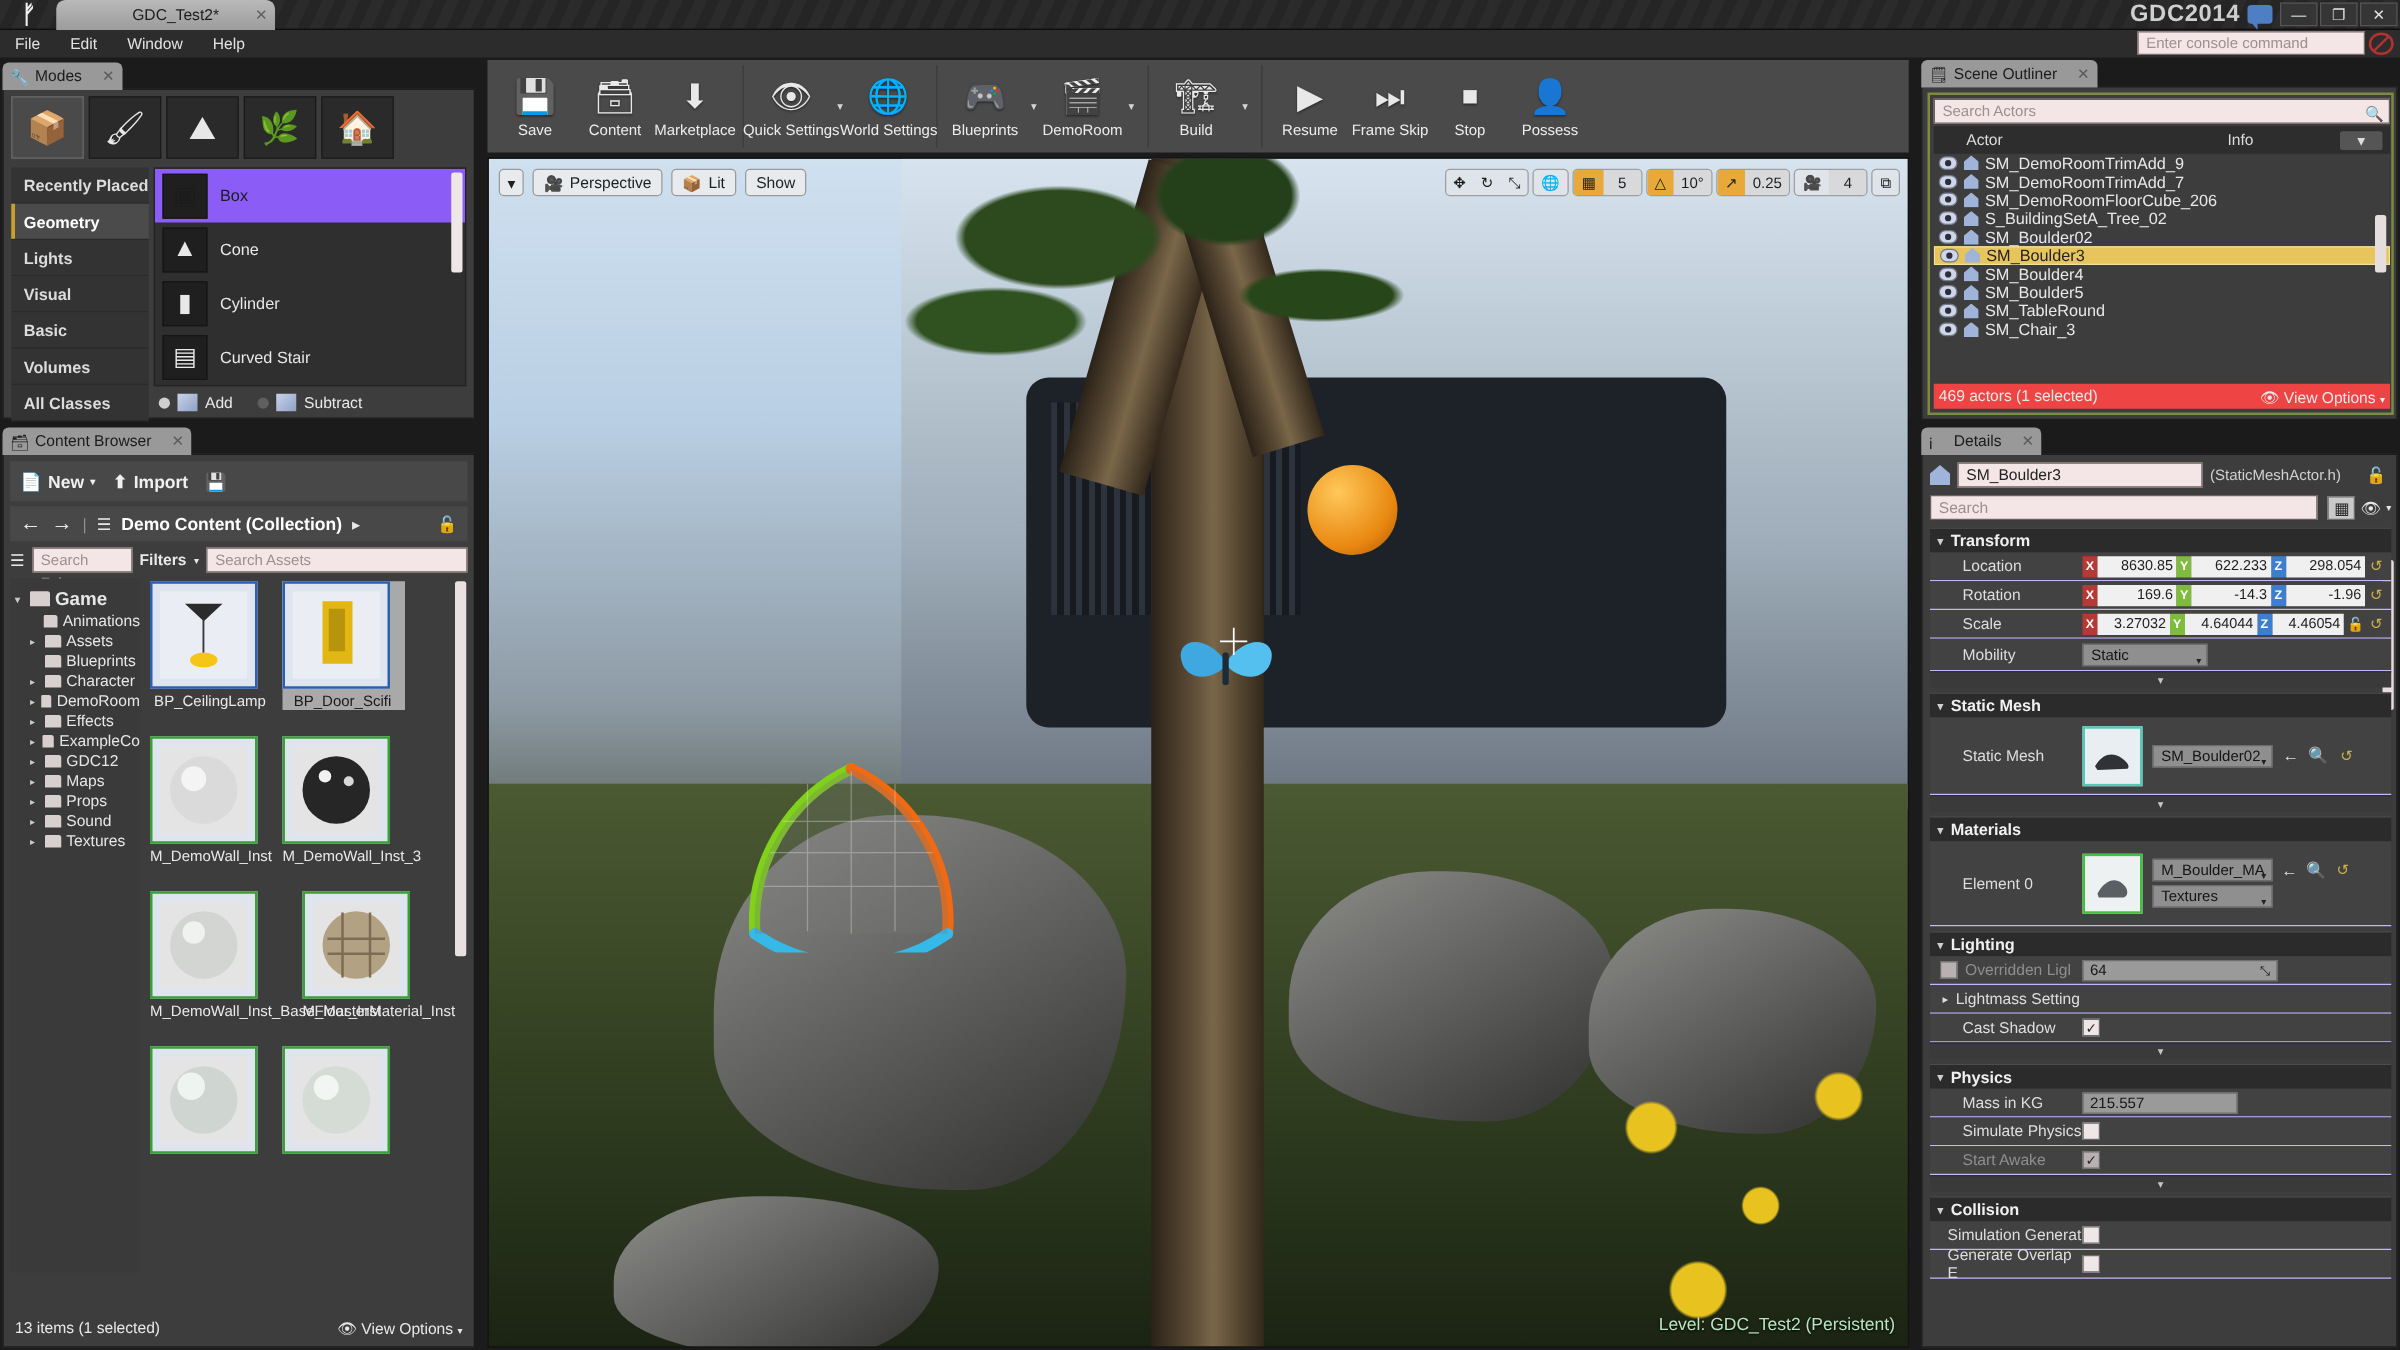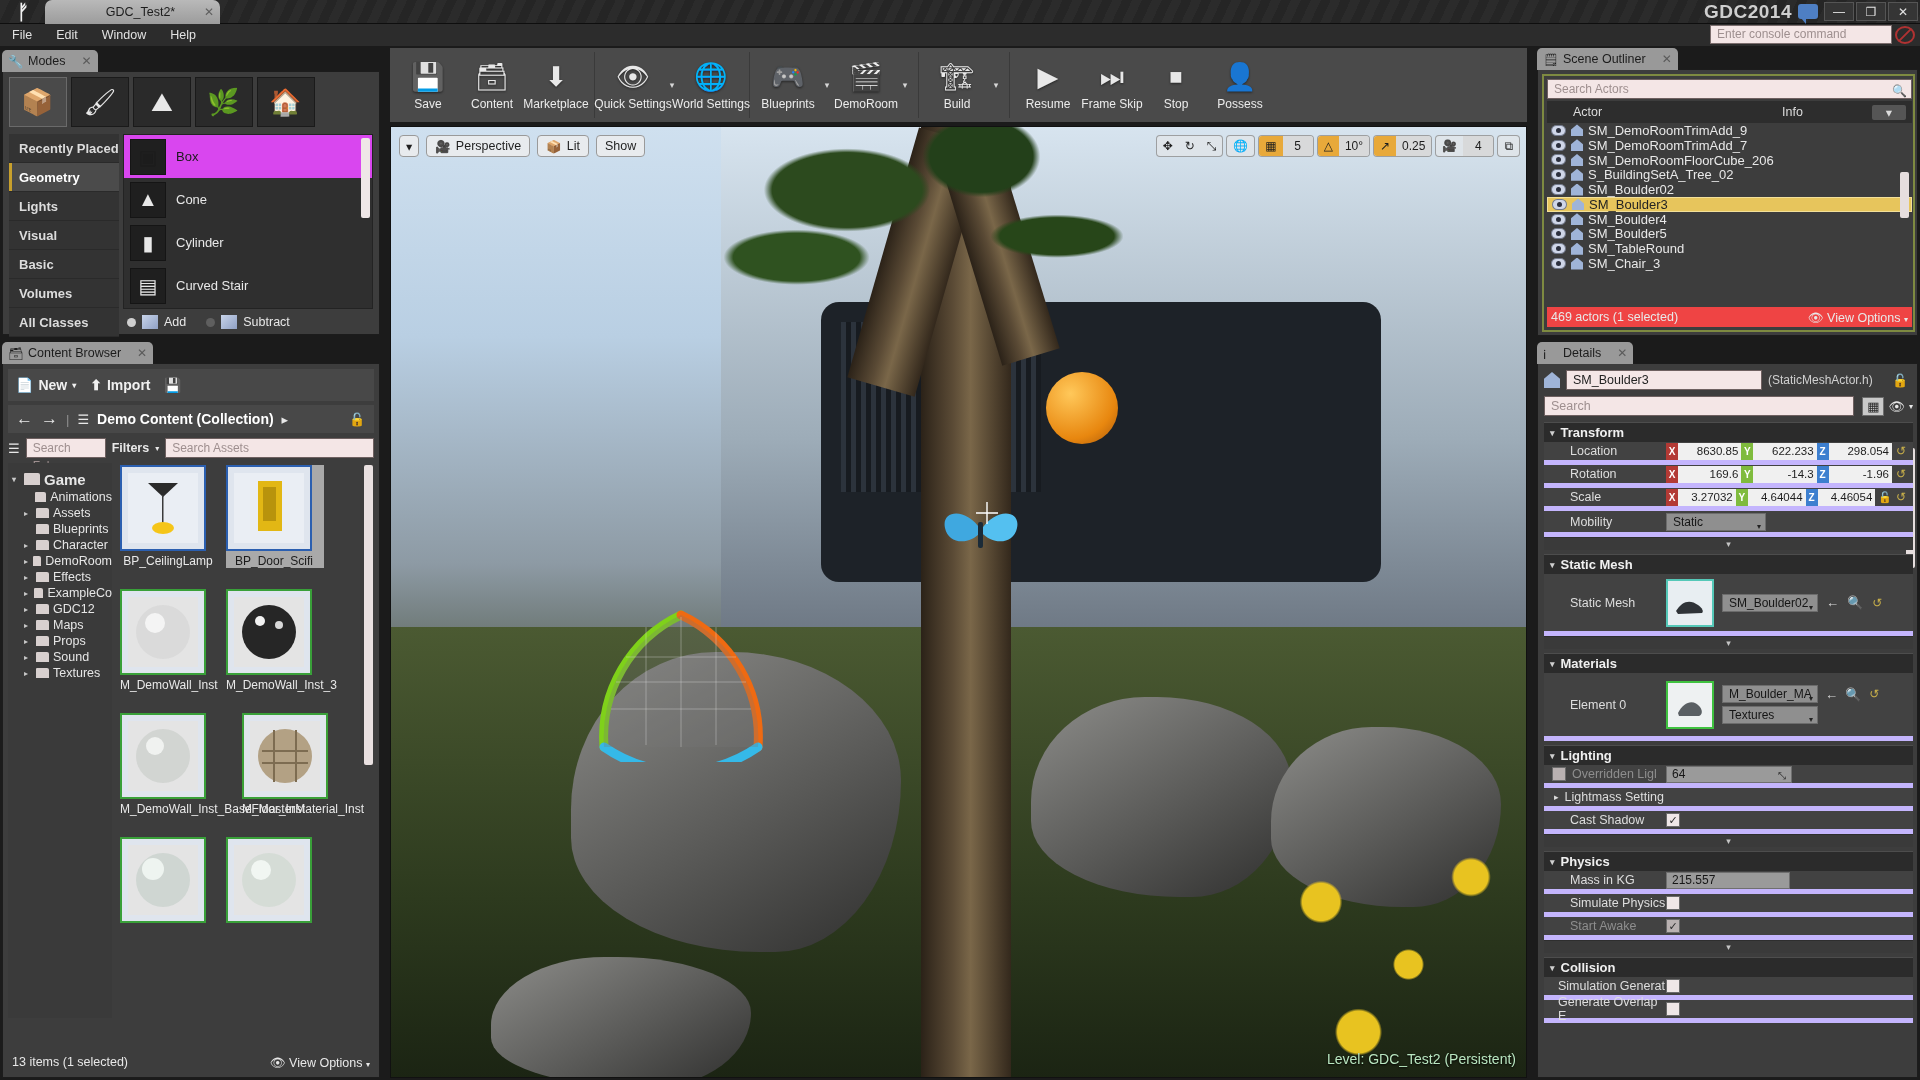--- a/index.html
+++ b/index.html
@@ -80,21 +80,21 @@
     display:flex; align-items:center; justify-content:center; font-size:26px; }
   .mode-ic.sel{ background:#4a4a4a; border-color:#6a6a6a; }
   .mode-cats{ position:absolute; left:6px; top:62px; width:110px; }
   .mcat{ height:29px; line-height:29px; padding-left:10px; font-size:13px; font-weight:bold;
     color:#dcdcdc; background:#333333; border-bottom:1px solid #2a2a2a; position:relative; }
   .mcat.active{ background:#4b4b4b; color:#fff; }
   .mcat.active:before{content:""; position:absolute; left:0; top:0; width:3px; height:100%; background:#c8a02c;}
   .geo-list{ position:absolute; left:120px; top:62px; width:250px; height:175px;
     background:#2f2f2f; border:1px solid #232323; overflow:hidden; }
   .geo-item{ height:43px; display:flex; align-items:center; gap:10px; padding-left:6px; }
-  .geo-item.sel{ background:#d946ef; color:#1c1c1c; }
+  .geo-item.sel{ background:#8b5cf6; color:#1c1c1c; }
   .geo-item .thumb{ width:36px; height:36px; background:#1f1f1f; border:1px solid #151515;
     display:flex; align-items:center; justify-content:center; font-size:20px; }
   .geo-item .gl{ font-size:13px; }
   .geo-scroll{ position:absolute; right:2px; top:3px; width:9px; height:80px; background:#efe7e7; border-radius:2px;}
   .addsub{ position:absolute; left:120px; top:240px; width:250px; height:20px; display:flex; align-items:center; gap:6px;
     font-size:12.5px; padding-left:4px;}
   .radio{width:9px;height:9px;border-radius:50%;background:#cfcfcf;display:inline-block;}
   .radio.off{background:#5f5f5f;}
   .cubeglyph{width:16px;height:14px;background:linear-gradient(135deg,#c8d4ea,#8fa0c4);display:inline-block;}
 
@@ -200,21 +200,21 @@
   .dt-name .nf{ flex:0 0 196px; background:#f4e6e6; border:1px solid #6e6060; color:#232323;
     height:20px; line-height:18px; font-size:12.5px; padding-left:6px;}
   .dt-name .cls{ font-size:12px; color:#d0d0d0;}
   .dt-search{ position:absolute; left:6px; top:31px; width:369px; height:22px; display:flex; align-items:center; gap:4px;}
   .dt-search .sf{ flex:1; background:#f4e6e6; border:1px solid #6e6060; color:#9e8f8f; height:20px;
     line-height:18px; font-size:12.5px; padding:0 20px 0 6px; position:relative;}
   .sec{ margin:0 6px; }
   .sec-hd{ background:#2b2b2b; height:20px; display:flex; align-items:center; gap:6px; padding-left:6px;
     font-size:13px; font-weight:bold; color:#f0f0f0; border-top:1px solid #4d4d4d;}
   .tri{font-size:9px; color:#cfcfcf;}
-  .prow{ height:23px; display:flex; align-items:center; background:#424242; border-bottom:5px solid #c4b5fd;}
+  .prow{ height:23px; display:flex; align-items:center; background:#424242; border-bottom:1px solid #c4b5fd;}
   .plabel{ width:122px; padding-left:26px; font-size:12.5px; color:#dedede;}
   .plabel.dim{color:#8e8e8e;}
   .pval{ flex:1; display:flex; align-items:center; gap:3px; padding-right:6px;}
   .xyz{ display:flex; align-items:center; flex:1; }
   .axl{ width:12px; height:17px; display:flex; align-items:center; justify-content:center;
     font-size:10px; font-weight:bold; color:#fff;}
   .axl.x{background:#b33a35;} .axl.y{background:#7fbb3d;} .axl.z{background:#3d7fcf;}
   .axv{ flex:1; background:#f0f0f0; color:#1e1e1e; height:17px; line-height:17px;
     font-size:11.5px; text-align:right; padding-right:3px; position:relative; overflow:hidden;}
   .combo{ background:#8f8f8f; border:1px solid #6c6c6c; height:18px; line-height:16px; font-size:12px;
@@ -935,21 +935,21 @@
           <div class="sec-hd">
             <span class="tri">▾</span>
             <span>Lighting</span>
           </div>
           <div class="prow">
             <span class="plabel dim" style="padding-left:8px;display:flex;align-items:center;gap:6px">
               <span class="ckb dim"></span>
               <span>Overridden Ligl</span>
             </span>
             <span class="pval">
-              <span class="txtf" style="width:126px;position:relative">
+              <span class="txtf" style="width:156px;position:relative">
                 <span>64</span>
                 <span style="position:absolute;right:5px;top:1px;font-size:10px">⤡</span>
               </span>
             </span>
           </div>
           <div class="prow">
             <span class="plabel" style="padding-left:10px;display:flex;align-items:center;gap:6px">
               <span style="font-size:9px">▸</span>
               <span>Lightmass Setting</span>
             </span>

